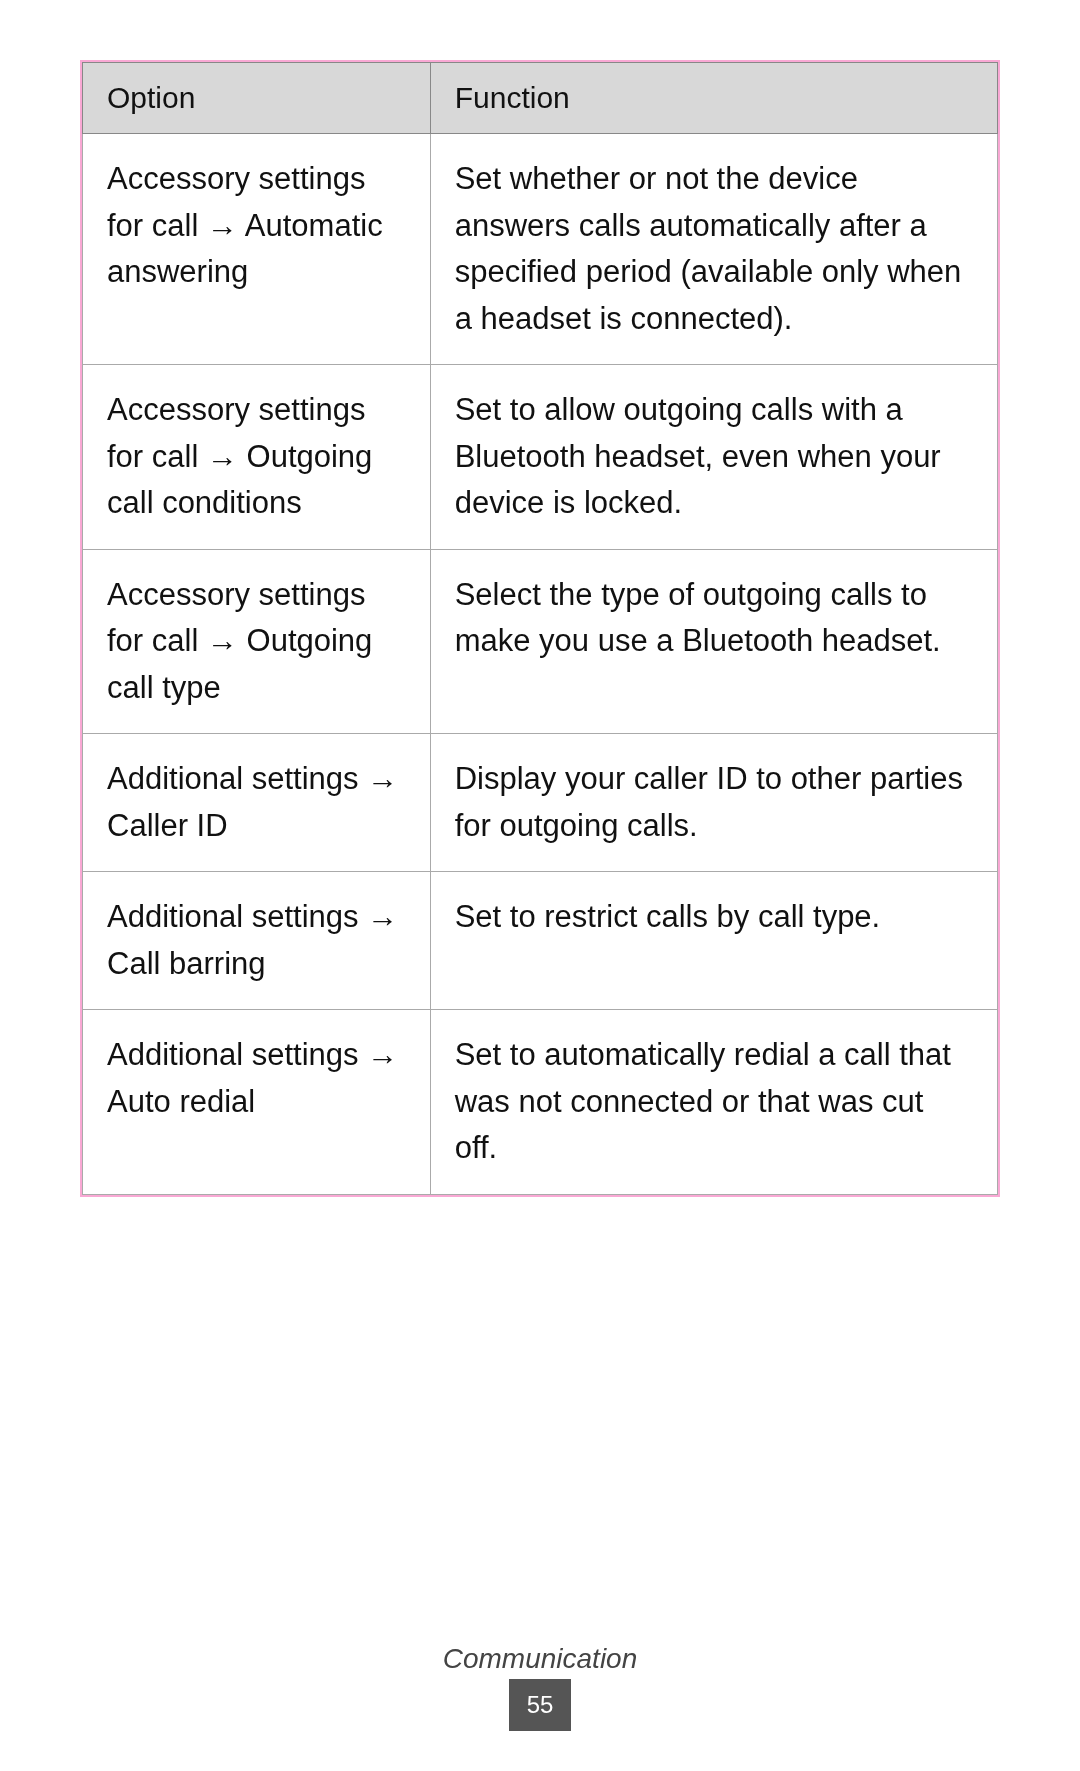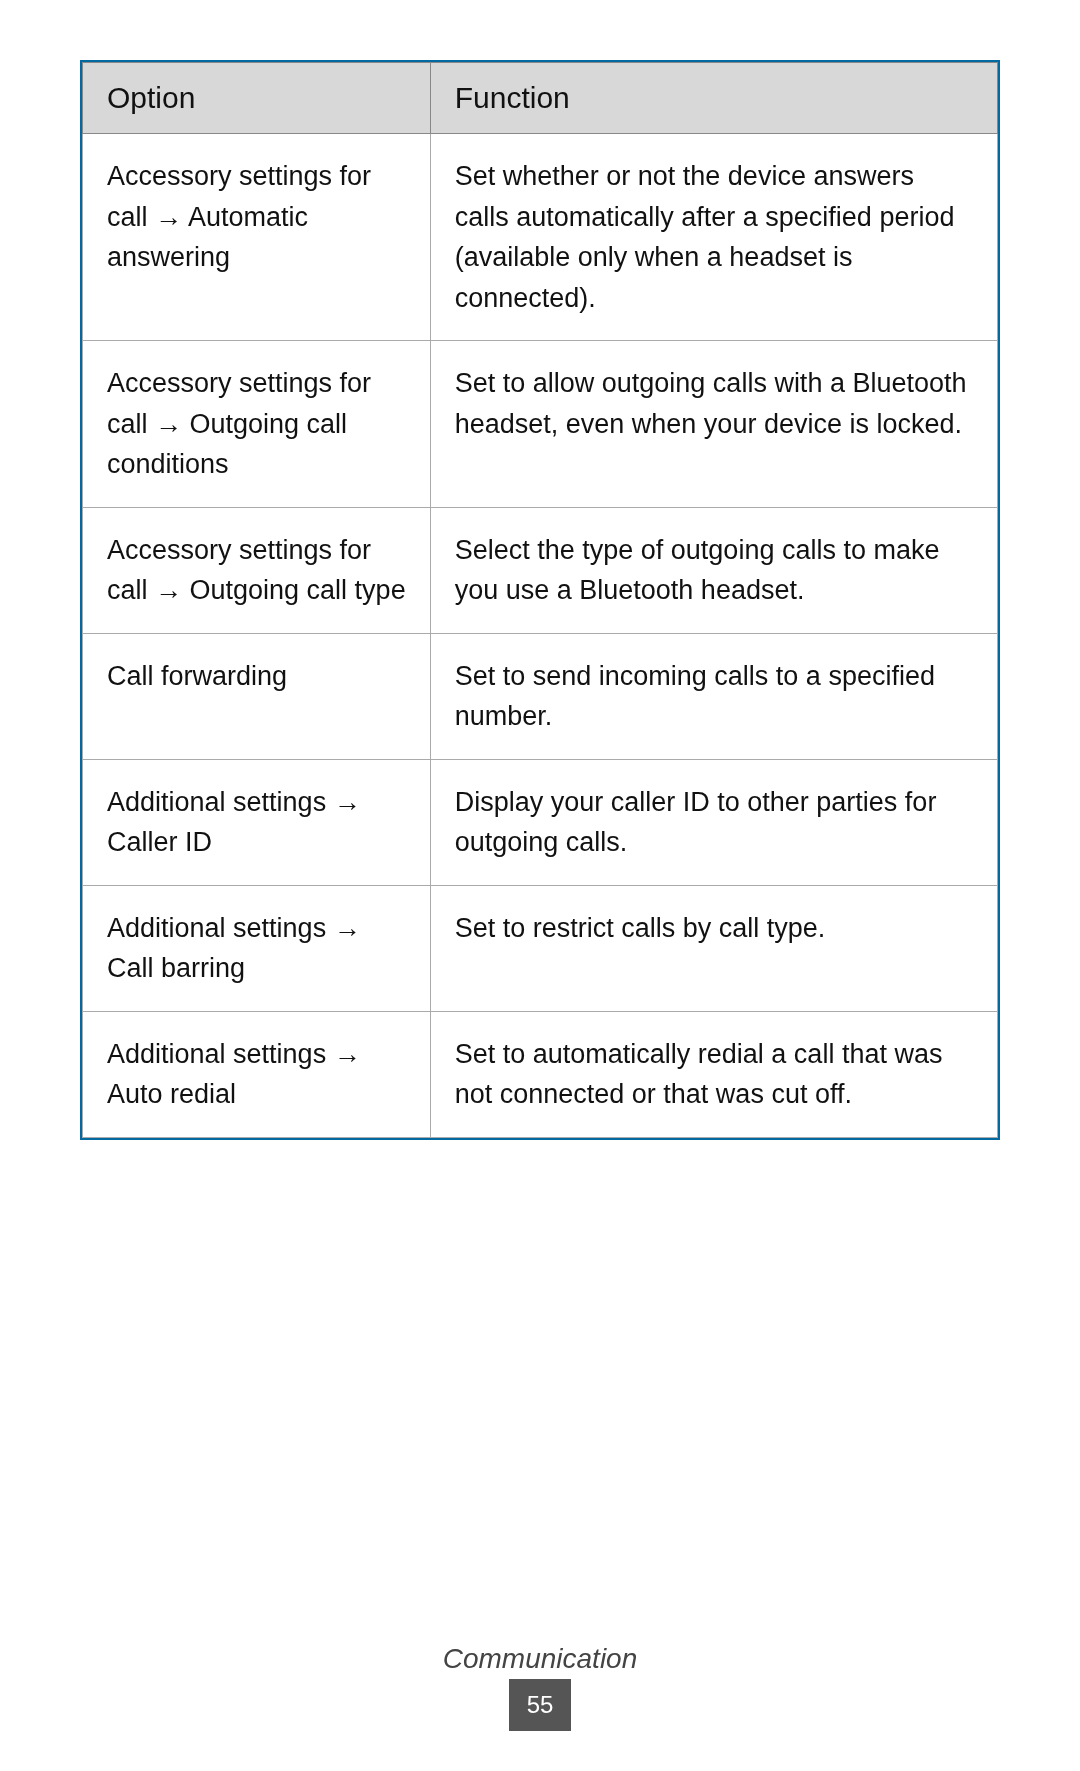--- a/index.html
+++ b/index.html
@@ -14,21 +14,21 @@
       width: 1080px;
       min-height: 1771px;
       display: flex;
       flex-direction: column;
       align-items: center;
       padding: 60px 80px 40px 80px;
     }
 
     .table-container {
       width: 100%;
-      border: 2px solid #0369a1;
+      border: 2px solid #f9a8d4;
       border-collapse: collapse;
     }
 
     table {
       width: 100%;
       border-collapse: collapse;
     }
 
     thead tr {
       background-color: #d8d8d8;
@@ -38,21 +38,21 @@
       padding: 18px 24px;
       font-size: 30px;
       font-weight: normal;
       text-align: left;
       border: 1.5px solid #888;
       color: #111;
     }
 
     tbody td {
       padding: 22px 24px;
-      font-size: 27px;
+      font-size: 31px;
       vertical-align: top;
       border: 1px solid #aaa;
       color: #111;
       line-height: 1.5;
     }
 
     tbody tr td:first-child {
       width: 38%;
     }
 
@@ -101,24 +101,20 @@
         </tr>
         <tr>
           <td>Accessory settings for call → Outgoing call conditions</td>
           <td>Set to allow outgoing calls with a Bluetooth headset, even when your device is locked.</td>
         </tr>
         <tr>
           <td>Accessory settings for call → Outgoing call type</td>
           <td>Select the type of outgoing calls to make you use a Bluetooth headset.</td>
         </tr>
         <tr>
-          <td>Call forwarding</td>
-          <td>Set to send incoming calls to a specified number.</td>
-        </tr>
-        <tr>
           <td>Additional settings → Caller ID</td>
           <td>Display your caller ID to other parties for outgoing calls.</td>
         </tr>
         <tr>
           <td>Additional settings → Call barring</td>
           <td>Set to restrict calls by call type.</td>
         </tr>
         <tr>
           <td>Additional settings → Auto redial</td>
           <td>Set to automatically redial a call that was not connected or that was cut off.</td>

